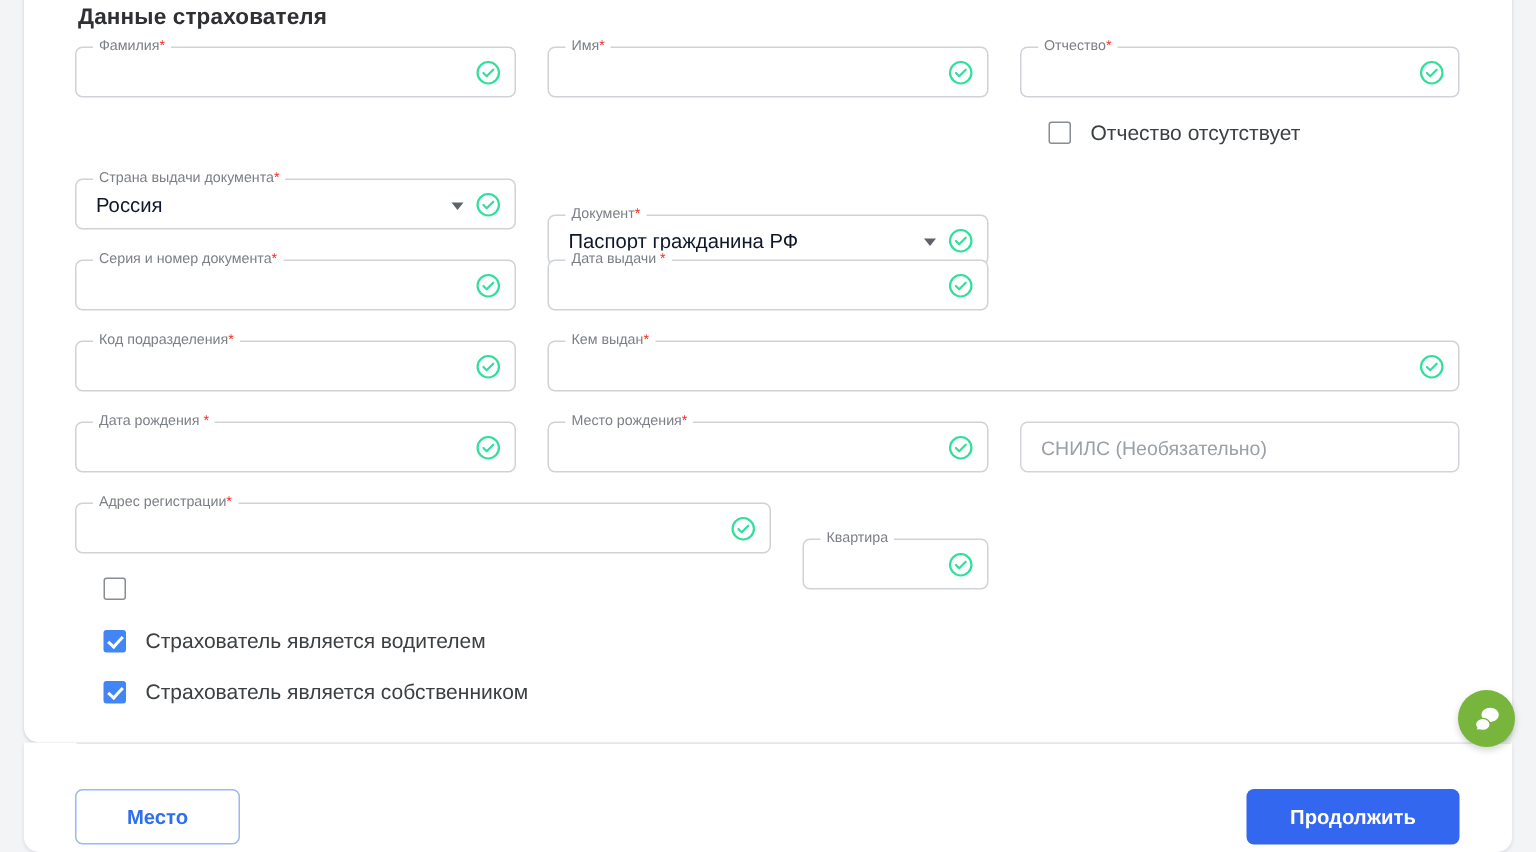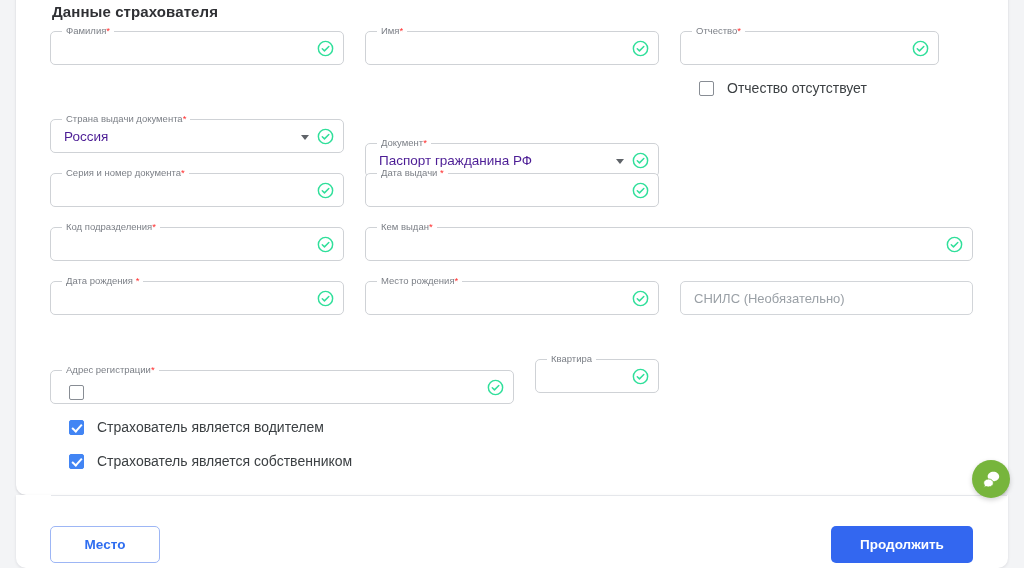--- a/index.html
+++ b/index.html
@@ -82,21 +82,21 @@
   }
   .legend .req { color: #ff2d2d; }
 
   .field .value {
     position: absolute;
     left: 13px;
     top: 0;
     height: 34px;
     line-height: 34px;
     font-size: 13.5px;
-    color: #4c1d95;
+    color: #0f172a;
     white-space: nowrap;
   }
   .field .placeholder {
     position: absolute;
     left: 13px;
     top: 0;
     height: 34px;
     line-height: 34px;
     font-size: 13px;
     color: #9aa0a6;
@@ -212,21 +212,21 @@
           <path d="M6.2 10.2l2.6 2.6 5.1-5.2" fill="none" stroke="#2fdf9a" stroke-width="1.7" stroke-linecap="round" stroke-linejoin="round"></path>
         </svg>
       </div>
       <div class="field" style="left: 365px; top: 31px; width: 294px;">
         <div class="legend">Имя<span class="req">*</span></div>
         <svg class="check-icon" viewBox="0 0 20 20">
           <circle cx="10" cy="10" r="8.4" fill="none" stroke="#2fdf9a" stroke-width="1.7"></circle>
           <path d="M6.2 10.2l2.6 2.6 5.1-5.2" fill="none" stroke="#2fdf9a" stroke-width="1.7" stroke-linecap="round" stroke-linejoin="round"></path>
         </svg>
       </div>
-      <div class="field" style="left: 680px; top: 31px; width: 259px;">
+      <div class="field" style="left: 680px; top: 31px; width: 293px;">
         <div class="legend">Отчество<span class="req">*</span></div>
         <svg class="check-icon" viewBox="0 0 20 20">
           <circle cx="10" cy="10" r="8.4" fill="none" stroke="#2fdf9a" stroke-width="1.7"></circle>
           <path d="M6.2 10.2l2.6 2.6 5.1-5.2" fill="none" stroke="#2fdf9a" stroke-width="1.7" stroke-linecap="round" stroke-linejoin="round"></path>
         </svg>
       </div>
       <div class="field" style="left: 50px; top: 119px; width: 294px;">
         <div class="legend">Страна выдачи документа<span class="req">*</span></div>
         <div class="value">Россия</div>
         <div class="caret" style="right: 34px;"></div>
@@ -279,21 +279,21 @@
           <path d="M6.2 10.2l2.6 2.6 5.1-5.2" fill="none" stroke="#2fdf9a" stroke-width="1.7" stroke-linecap="round" stroke-linejoin="round"></path>
         </svg>
       </div>
       <div class="field" style="left: 365px; top: 281px; width: 294px;">
         <div class="legend">Место рождения<span class="req">*</span></div>
         <svg class="check-icon" viewBox="0 0 20 20">
           <circle cx="10" cy="10" r="8.4" fill="none" stroke="#2fdf9a" stroke-width="1.7"></circle>
           <path d="M6.2 10.2l2.6 2.6 5.1-5.2" fill="none" stroke="#2fdf9a" stroke-width="1.7" stroke-linecap="round" stroke-linejoin="round"></path>
         </svg>
       </div>
-      <div class="field" style="left: 50px; top: 335px; width: 464px; margin-top: 35px;">
+      <div class="field" style="left: 50px; top: 335px; width: 464px;">
         <div class="legend">Адрес регистрации<span class="req">*</span></div>
         <svg class="check-icon" viewBox="0 0 20 20">
           <circle cx="10" cy="10" r="8.4" fill="none" stroke="#2fdf9a" stroke-width="1.7"></circle>
           <path d="M6.2 10.2l2.6 2.6 5.1-5.2" fill="none" stroke="#2fdf9a" stroke-width="1.7" stroke-linecap="round" stroke-linejoin="round"></path>
         </svg>
       </div>
       <div class="field" style="left: 535px; top: 335px; width: 124px; margin-top: 24px;">
         <div class="legend">Квартира</div>
         <svg class="check-icon" viewBox="0 0 20 20">
           <circle cx="10" cy="10" r="8.4" fill="none" stroke="#2fdf9a" stroke-width="1.7"></circle>

